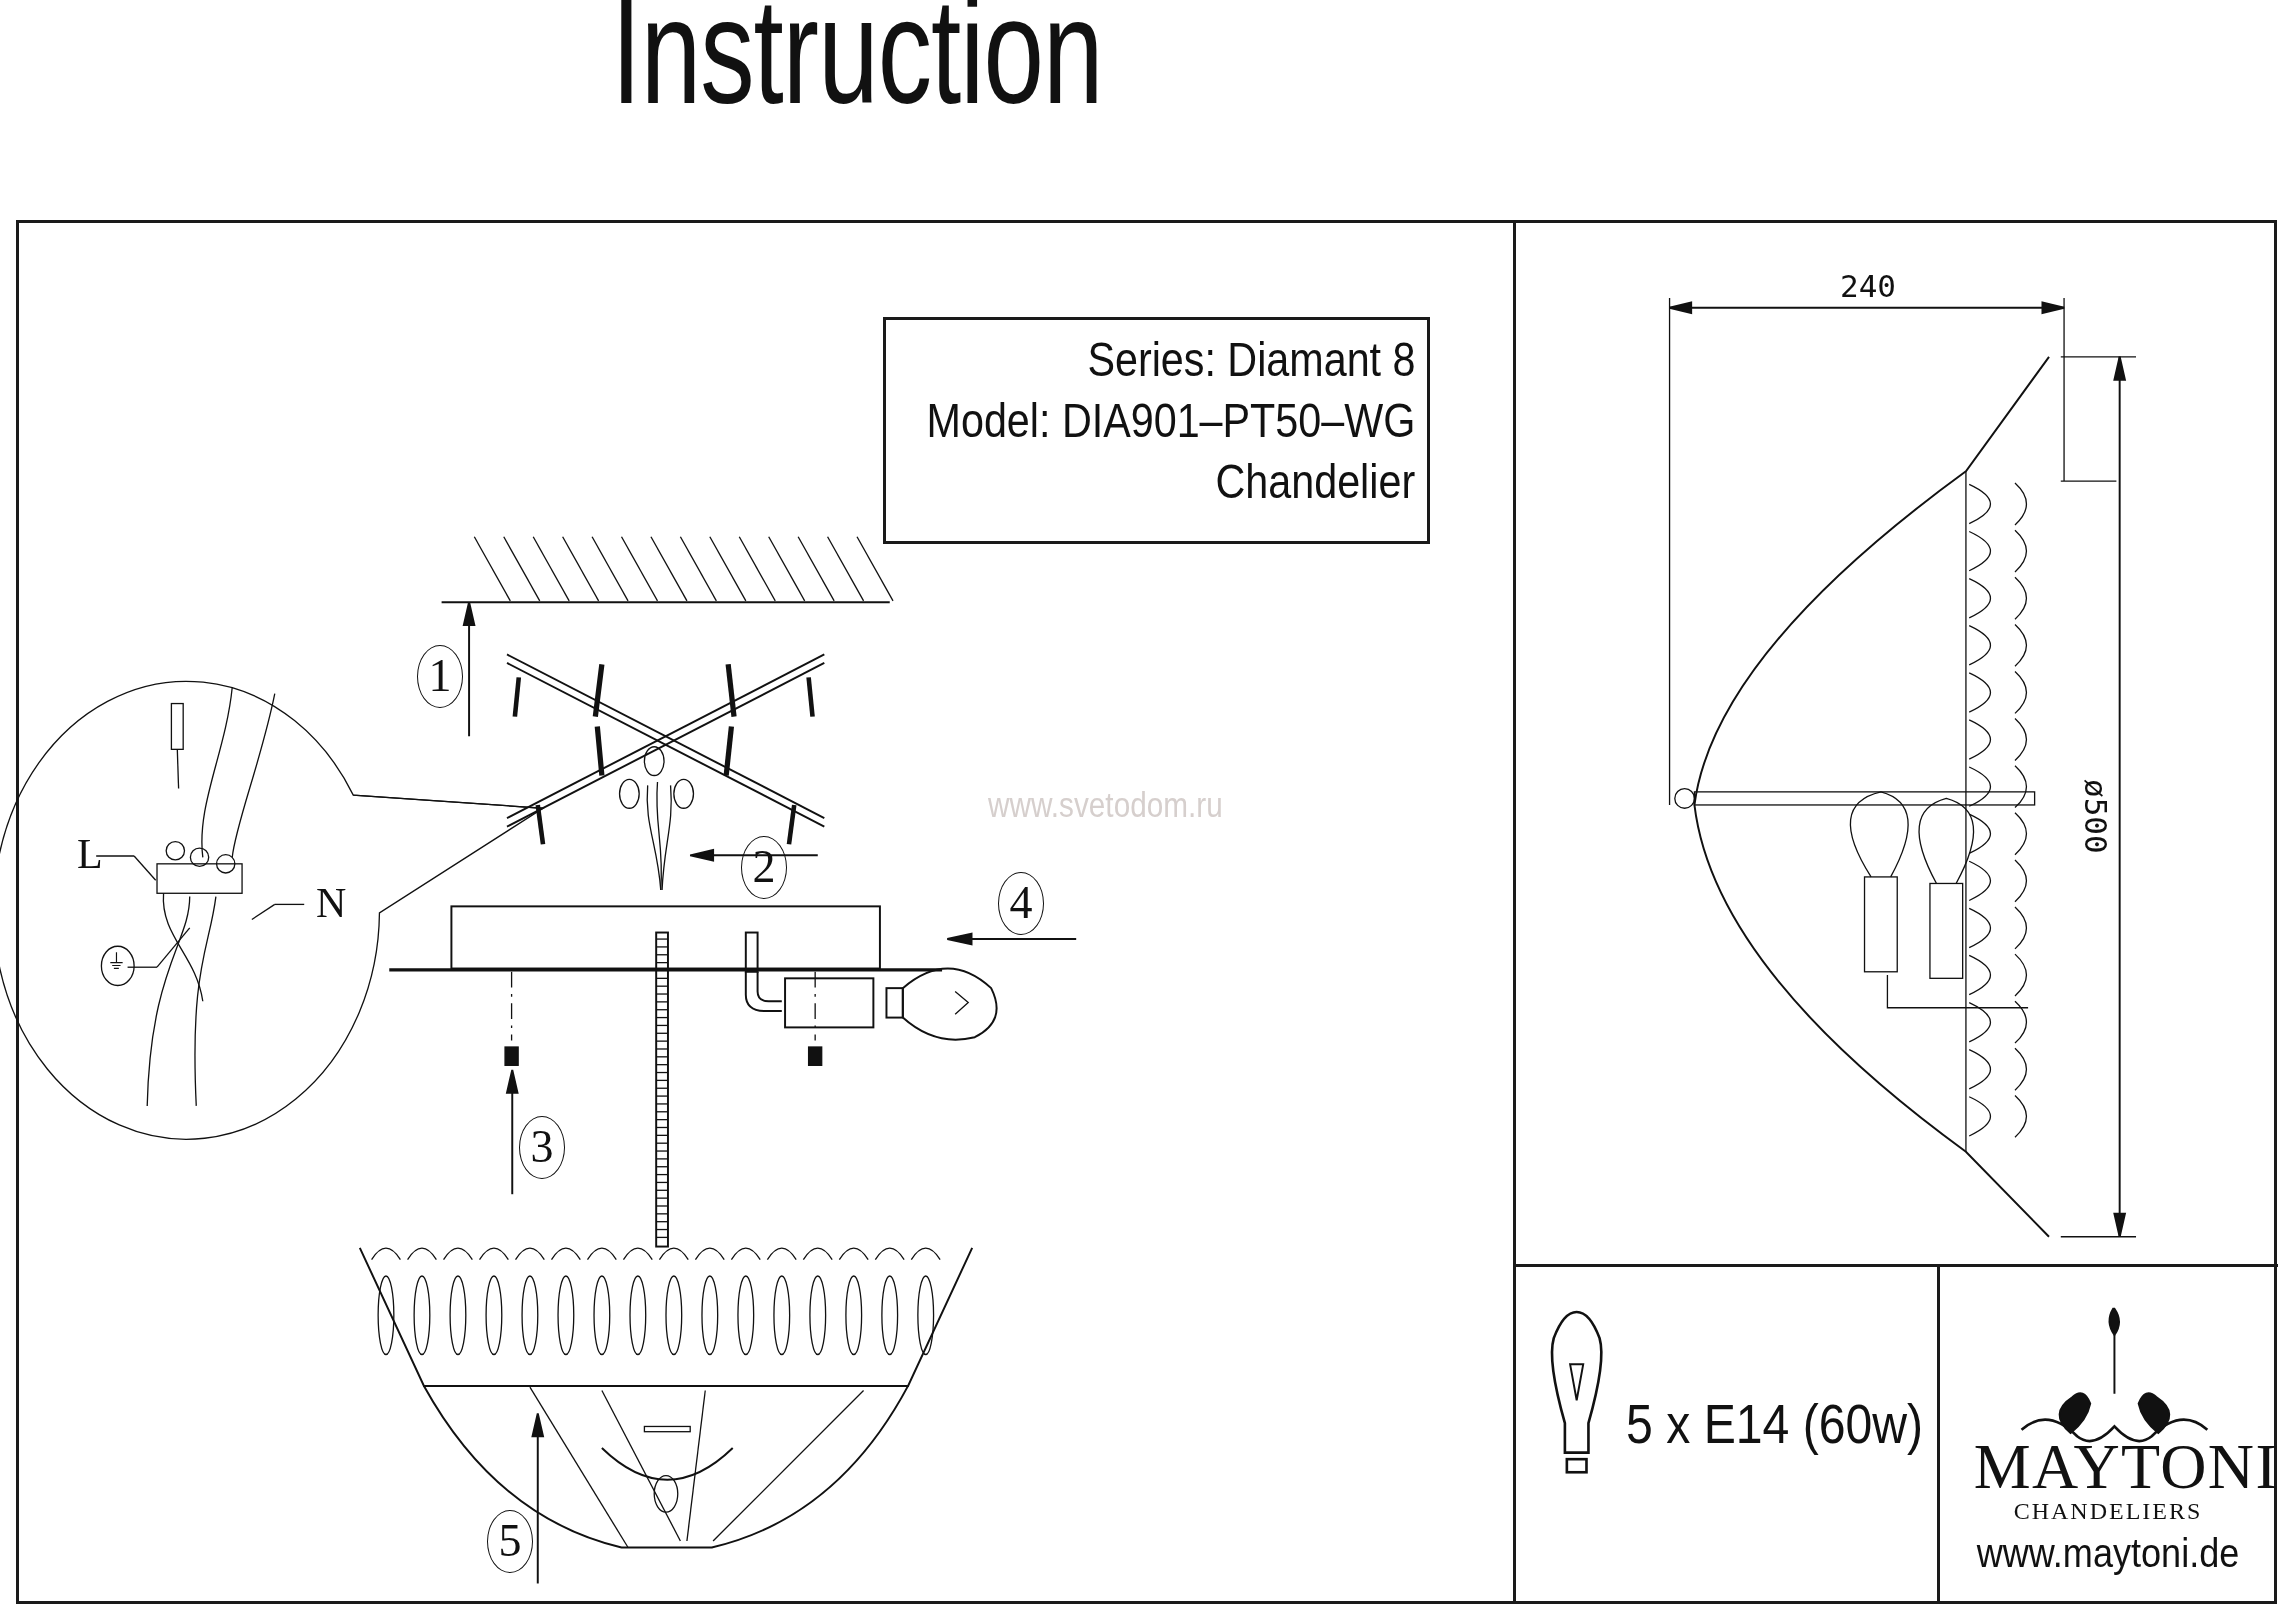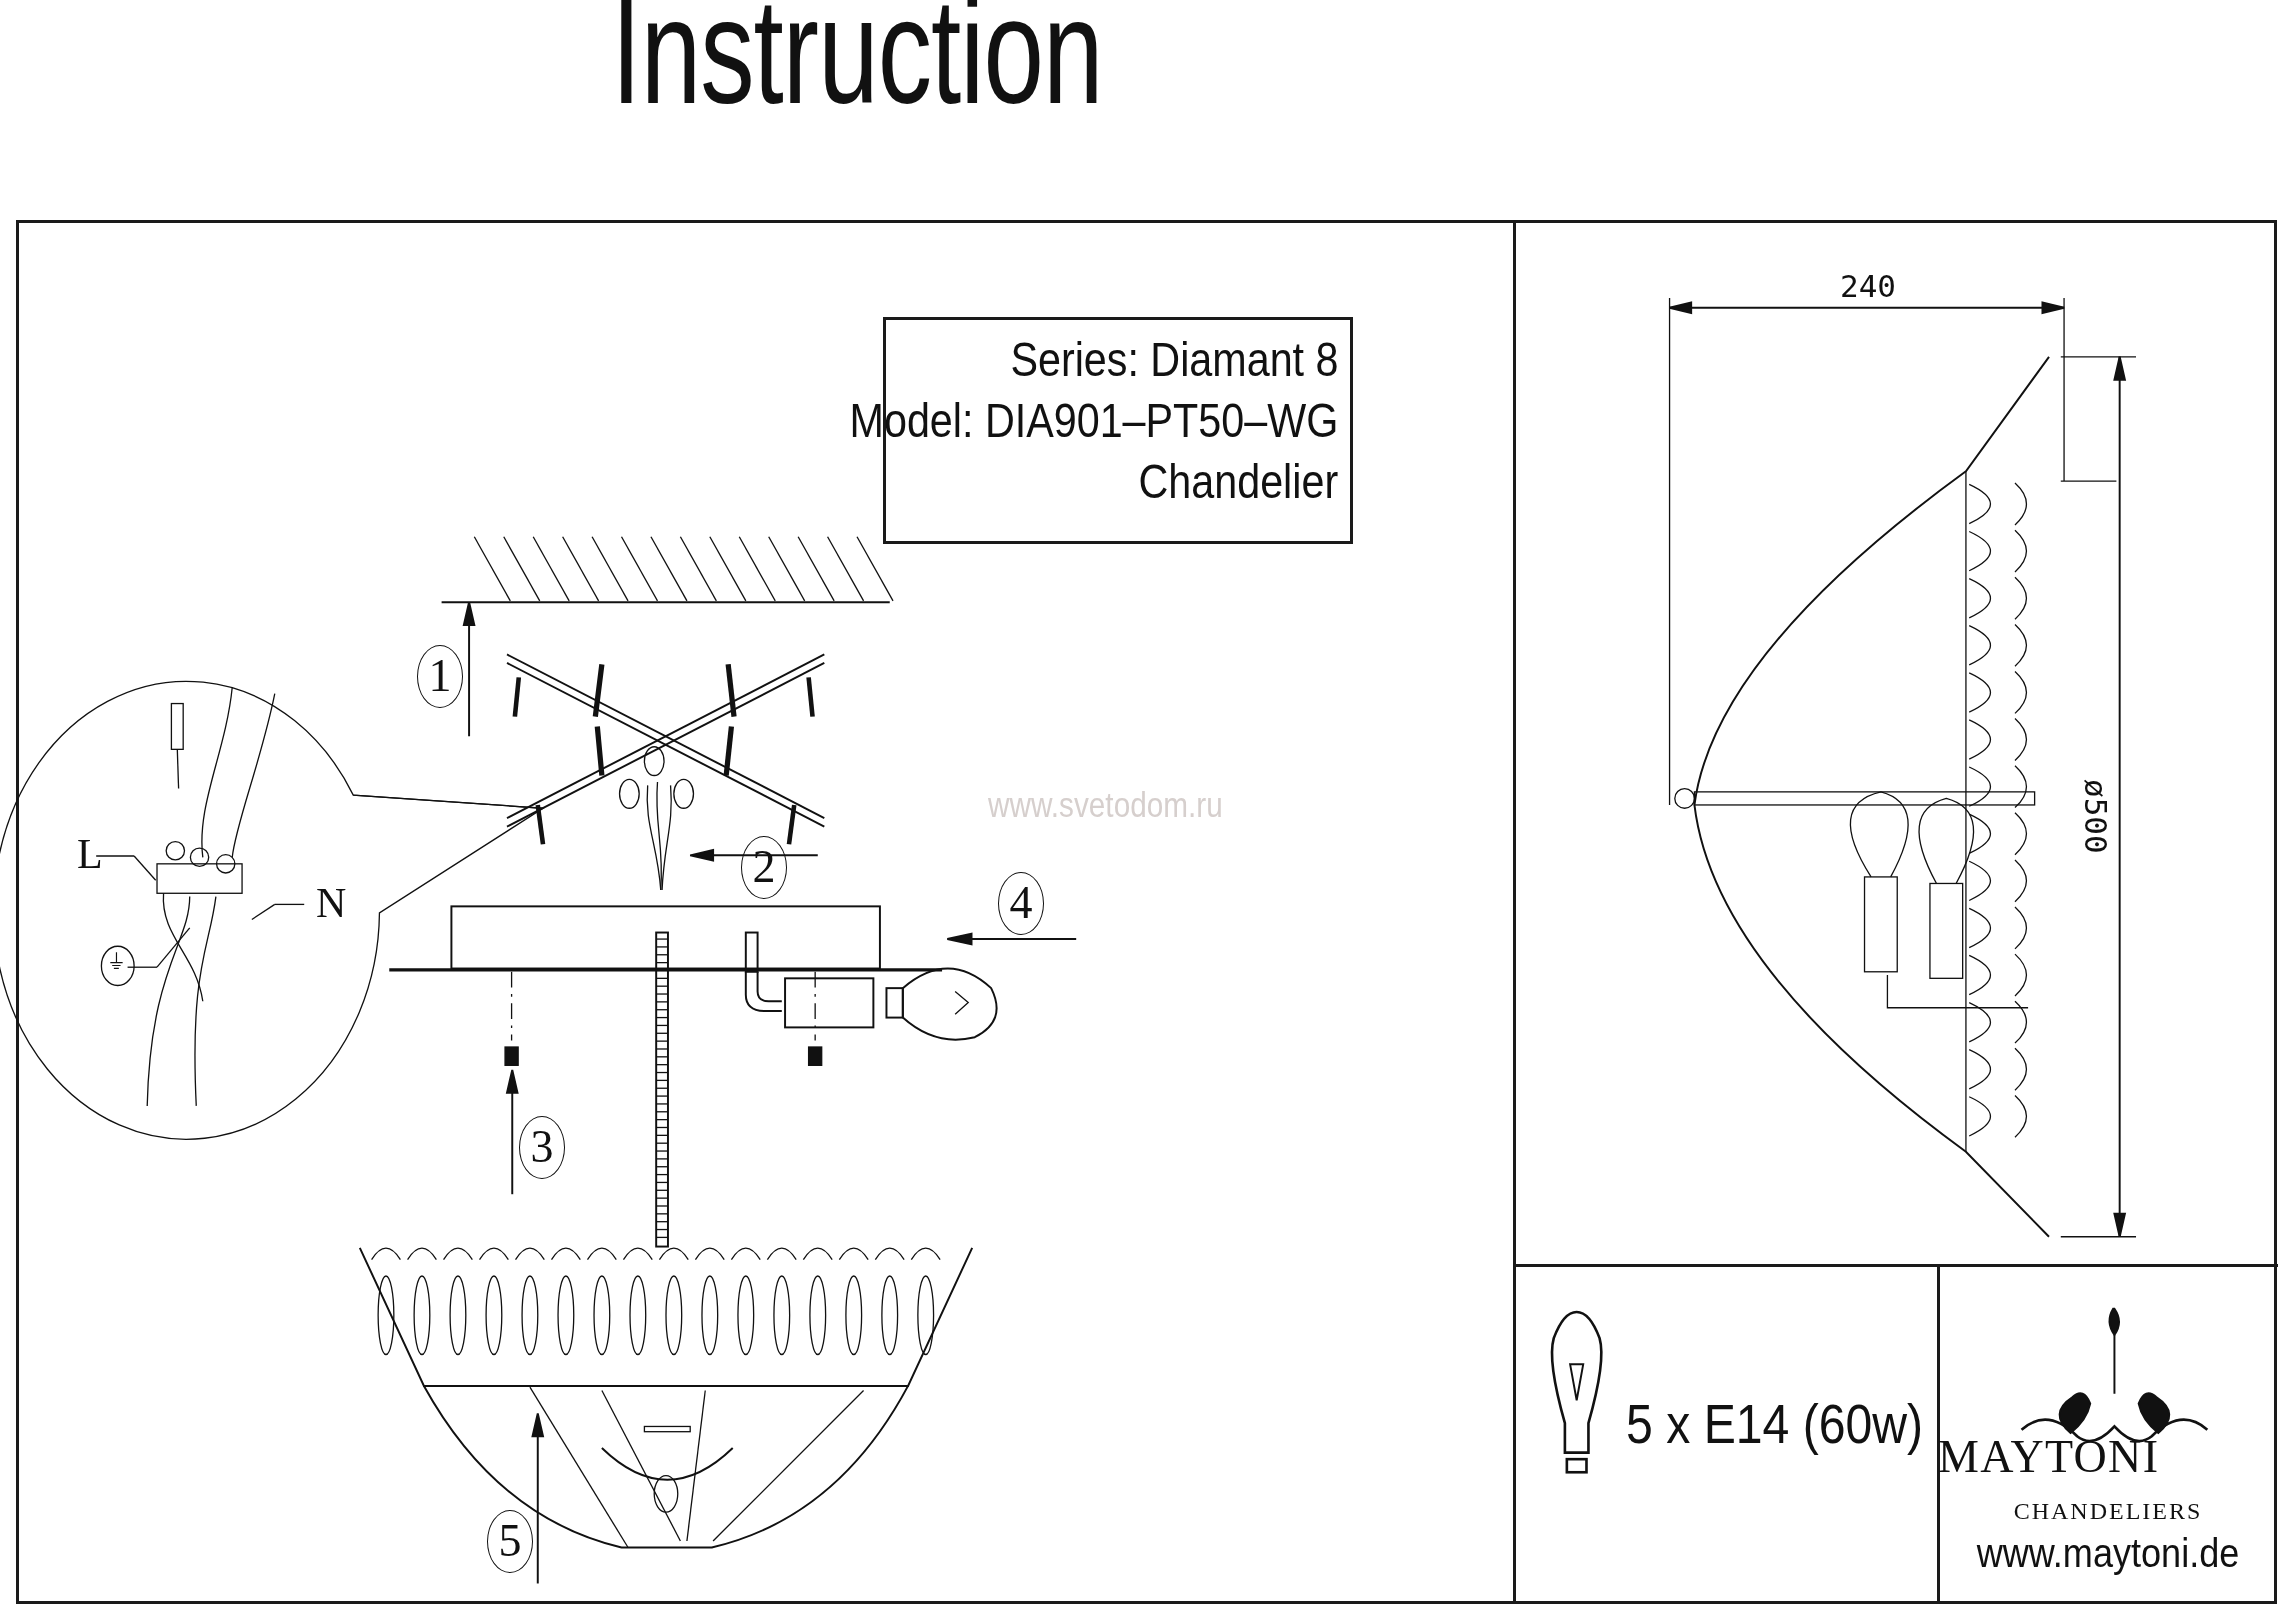--- a/index.html
+++ b/index.html
@@ -3,31 +3,31 @@
 <meta charset="utf-8">
 <style>
   html, body { margin:0; padding:0; background:#fff; }
   body { width:2295px; height:1623px; position:relative; overflow:hidden; font-family:"Liberation Sans", sans-serif; color:#111; }
   .abs { position:absolute; }
   #title { left:0; width:1714px; top:-25px; text-align:center; font-size:151px; line-height:1; transform:scaleX(0.72); transform-origin:857px 0; letter-spacing:-1.3px; }
   #frame { left:16.4px; top:220px; width:2261px; height:1384px; border:3.3px solid #1a1a1a; box-sizing:border-box; }
   #vdiv { left:1513px; top:220px; width:2.6px; height:1384px; background:#1a1a1a; }
   #hdiv { left:1513px; top:1264px; width:765px; height:3.3px; background:#1a1a1a; }
   #vdiv2 { left:1937px; top:1264px; width:2.6px; height:340px; background:#1a1a1a; }
-  #infobox { left:883px; top:317px; width:470px; height:227px; border:3.3px solid #1a1a1a; box-sizing:border-box; }
+  #infobox { left:883px; top:317px; width:547px; height:227px; border:3.3px solid #1a1a1a; box-sizing:border-box; }
   .info-line { position:absolute; right:11.8px; font-size:48px; white-space:nowrap; transform:scaleX(0.86); transform-origin:right center; }
   #info-series { top:11.8px; }
   #info-model { top:73px; }
   #info-type { top:134px; }
   #watermark { left:988px; top:785px; font-size:35px; color:#d6cfcd; transform:scaleX(0.85); transform-origin:left center; }
   .step { position:absolute; width:46px; height:63px; border:1.3px solid #111; border-radius:50%; box-sizing:border-box; font-family:"Liberation Serif", serif; font-size:46px; text-align:center; line-height:60px; }
   .callout { position:absolute; font-family:"Liberation Serif", serif; font-size:42px; }
   .dimtext { position:absolute; font-family:"DejaVu Sans Mono", monospace; font-size:31px; }
   #bulb-spec { left:1626px; top:1391px; font-size:56px; transform:scaleX(0.86); transform-origin:left center; white-space:nowrap; }
-  #brand-name { left:1938px; width:340px; top:1430px; text-align:left; font-family:"Liberation Serif", serif; font-size:46px; letter-spacing:1.3px; }
+  #brand-name { left:1938px; width:340px; top:1430px; text-align:right; font-family:"Liberation Serif", serif; font-size:64px; letter-spacing:1.3px; }
   #brand-sub { left:1938px; width:340px; top:1498px; text-align:center; font-family:"Liberation Serif", serif; font-size:24px; letter-spacing:2px; }
   #brand-url { left:1938px; width:340px; top:1530px; text-align:center; font-size:41px; transform:scaleX(0.88); }
   svg { position:absolute; left:0; top:0; }
 </style>
 </head>
 <body>
 
 <div id="title" class="abs">Instruction</div>
 
 <div id="frame" class="abs"></div>

